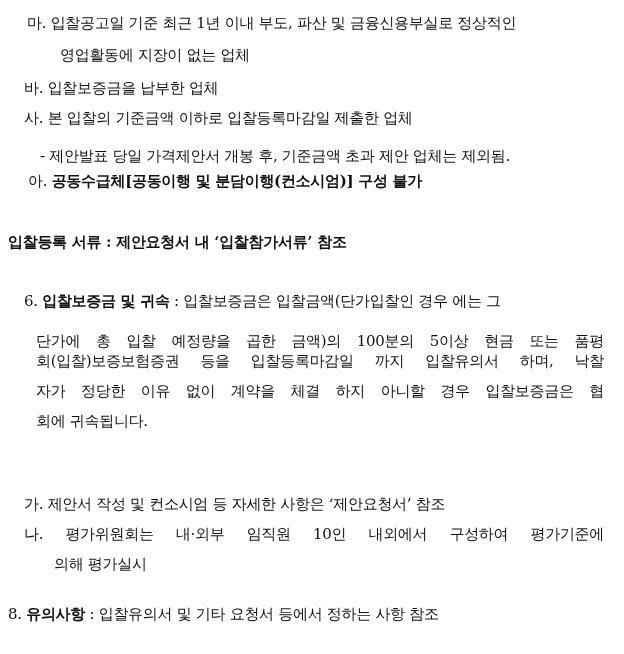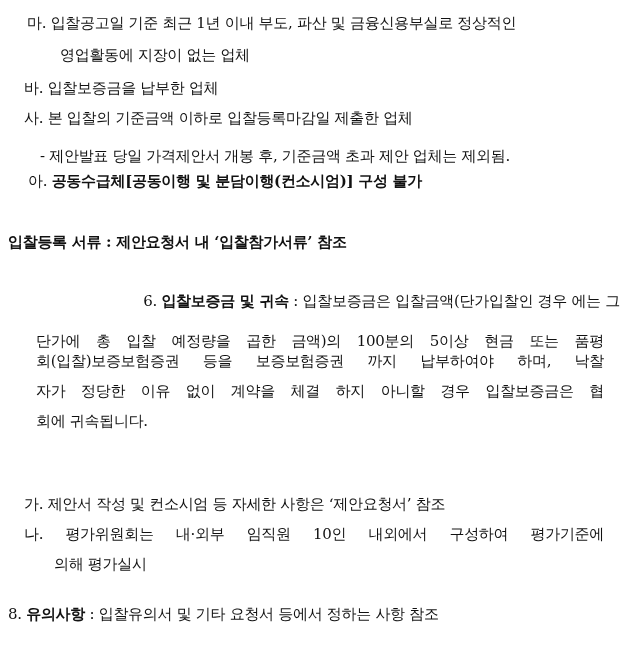--- a/index.html
+++ b/index.html
@@ -21,21 +21,20 @@
       top: 0;
       width: 624px;
       height: 654px;
     }
     .line {
       position: absolute;
       white-space: nowrap;
       font-size: 15px;
       line-height: 22px;
       letter-spacing: -0.3px;
-      text-align: right;
     }
     .bold { font-weight: bold; }
     .just {
       white-space: normal;
       text-align: justify;
       text-align-last: justify;
     }
     .marker {
       display: inline-block;
     }
@@ -76,21 +75,21 @@
   </div>
 
   <div class="line" style="left:24px; top:290px; width:596px;">
     <span class="marker">6.</span>
     <span class="bold">입찰보증금 및 귀속</span><span> : 입찰보증금은 입찰금액(단가입찰인 경우 에는 그</span>
   </div>
   <div class="line just" style="left:36px; top:320px; width:568px;margin-top:10px;">
     <span>단가에 총 입찰 예정량을 곱한 금액)의 100분의 5이상 현금 또는 품평</span>
   </div>
   <div class="line just" style="left:36px; top:350px; width:568px;">
-    <span>회(입찰)보증보험증권 등을 보증보험증권 까지 납부하여야 하며, 낙찰</span>
+    <span>회(입찰)보증보험증권 등을 입찰등록마감일 까지 입찰유의서 하며, 낙찰</span>
   </div>
   <div class="line" style="left:36px; top:410px;">
     <span>회에 귀속됩니다.</span>
   </div>
   <div class="line just" style="left:36px; top:380px; width:568px;">
     <span>자가 정당한 이유 없이 계약을 체결 하지 아니할 경우 입찰보증금은 협</span>
   </div>
 
   <div class="line" style="left:24px; top:493px;">
     <span class="marker">가.</span>

